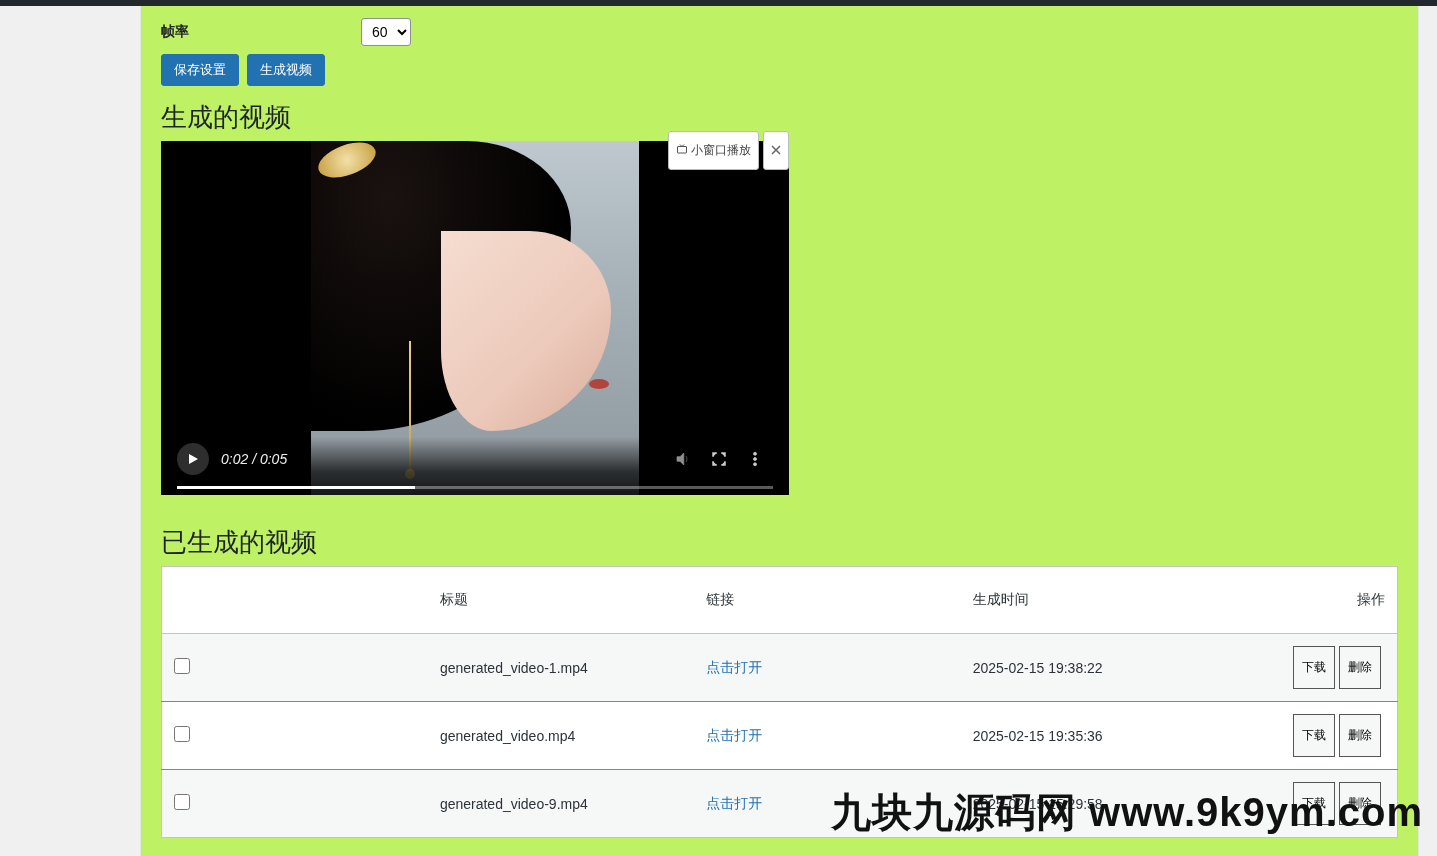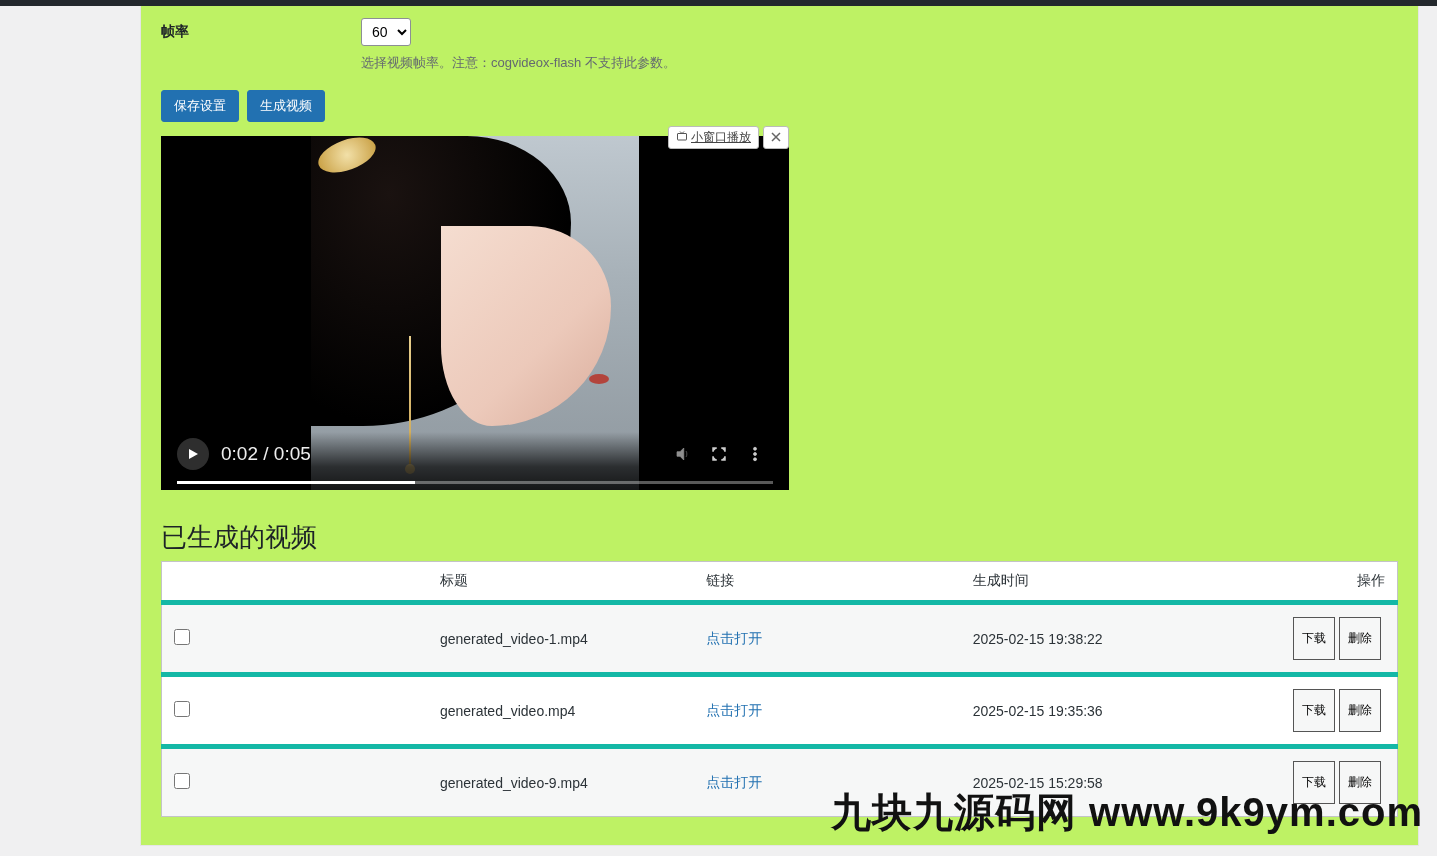--- a/index.html
+++ b/index.html
@@ -71,28 +71,27 @@
   top: -10px;
   right: 0;
   display: flex;
   gap: 4px;
   z-index: 2;
 }
 .pip-btn, .pip-close {
   background: #fff;
   border: 1px solid #bbb;
   border-radius: 3px;
-  padding: 2px 7px;
+  padding: 10px 7px;
   font-size: 12px;
   color: #444;
   cursor: pointer;
   display: inline-flex;
   align-items: center;
   gap: 3px;
-  text-decoration: underline;
 }
 .video-player {
   width: 628px;
   height: 354px;
   background: #000;
   position: relative;
   overflow: hidden;
 }
 .video-frame {
   position: absolute;
@@ -144,21 +143,22 @@
 }
 .video-controls {
   position: absolute;
   left: 0; right: 0; bottom: 0;
   height: 58px;
   background: linear-gradient(180deg, rgba(0,0,0,0) 0%, rgba(0,0,0,0.7) 60%, rgba(0,0,0,0.85) 100%);
   display: flex;
   align-items: center;
   padding: 0 16px 14px 16px;
   color: #fff;
-  font-size: 19px;
+  font-size: 14px;
+  font-style: italic;
 }
 .play-btn {
   width: 32px; height: 32px;
   border-radius: 50%;
   background: rgba(255,255,255,0.18);
   display:flex; align-items:center; justify-content:center;
   cursor:pointer; margin-right: 12px;
 }
 .play-btn svg { width:12px; height:12px; fill:#fff; }
 .time-text { color:#eee; }
@@ -191,27 +191,27 @@
 }
 .table {
   width:100%;
   border-collapse: collapse;
   border:1px solid #c3c4c7;
 }
 .table th {
   text-align:left;
   font-weight:400;
   color:#2c3338;
-  padding:10px 12px;
+  padding:24px 12px;
   background:#fff;
   border-bottom:1px solid #c3c4c7;
 }
 .table td {
   padding:12px 12px;
-  border-top:5px solid #14b8a6;
+  border-top:1px solid #14b8a6;
   vertical-align: middle;
 }
 .table tbody tr:nth-child(odd) td { background:#f6f7f7; }
 .table tbody tr:nth-child(even) td { background:#fff; }
 .table a { color:#2271b1; text-decoration:none; }
 .row-check { width:16px; height:16px; }
 .op-btn {
   background:#f6f7f7;
   border:1px solid #555;
   padding:12px 8px;
@@ -243,27 +243,27 @@
 <div class="content">
 
   <div class="form-row">
     <div class="form-label">帧率</div>
     <div class="form-field">
       <select>
         <option>60</option>
       </select>
     </div>
   </div>
-  <div class="form-desc">选择视频帧率。注意：cogvideox-flash 不支持此参数。</div>
 
   <div class="btn-row">
     <button class="btn-primary">保存设置</button>
     <button class="btn-primary">生成视频</button>
   </div>
 
+  <h2 class="section-title">生成的视频</h2>
 
   <div class="video-area">
     <div class="pip-bar">
       <button class="pip-btn">
         <span>
           <svg width="12" height="12" viewBox="0 0 24 24" fill="none" stroke="#555" stroke-width="2">
               <rect x="3" y="7" width="18" height="13" rx="1"></rect>
               <path d="M8 3l4 4 4-4"></path>
             </svg>
         </span>

